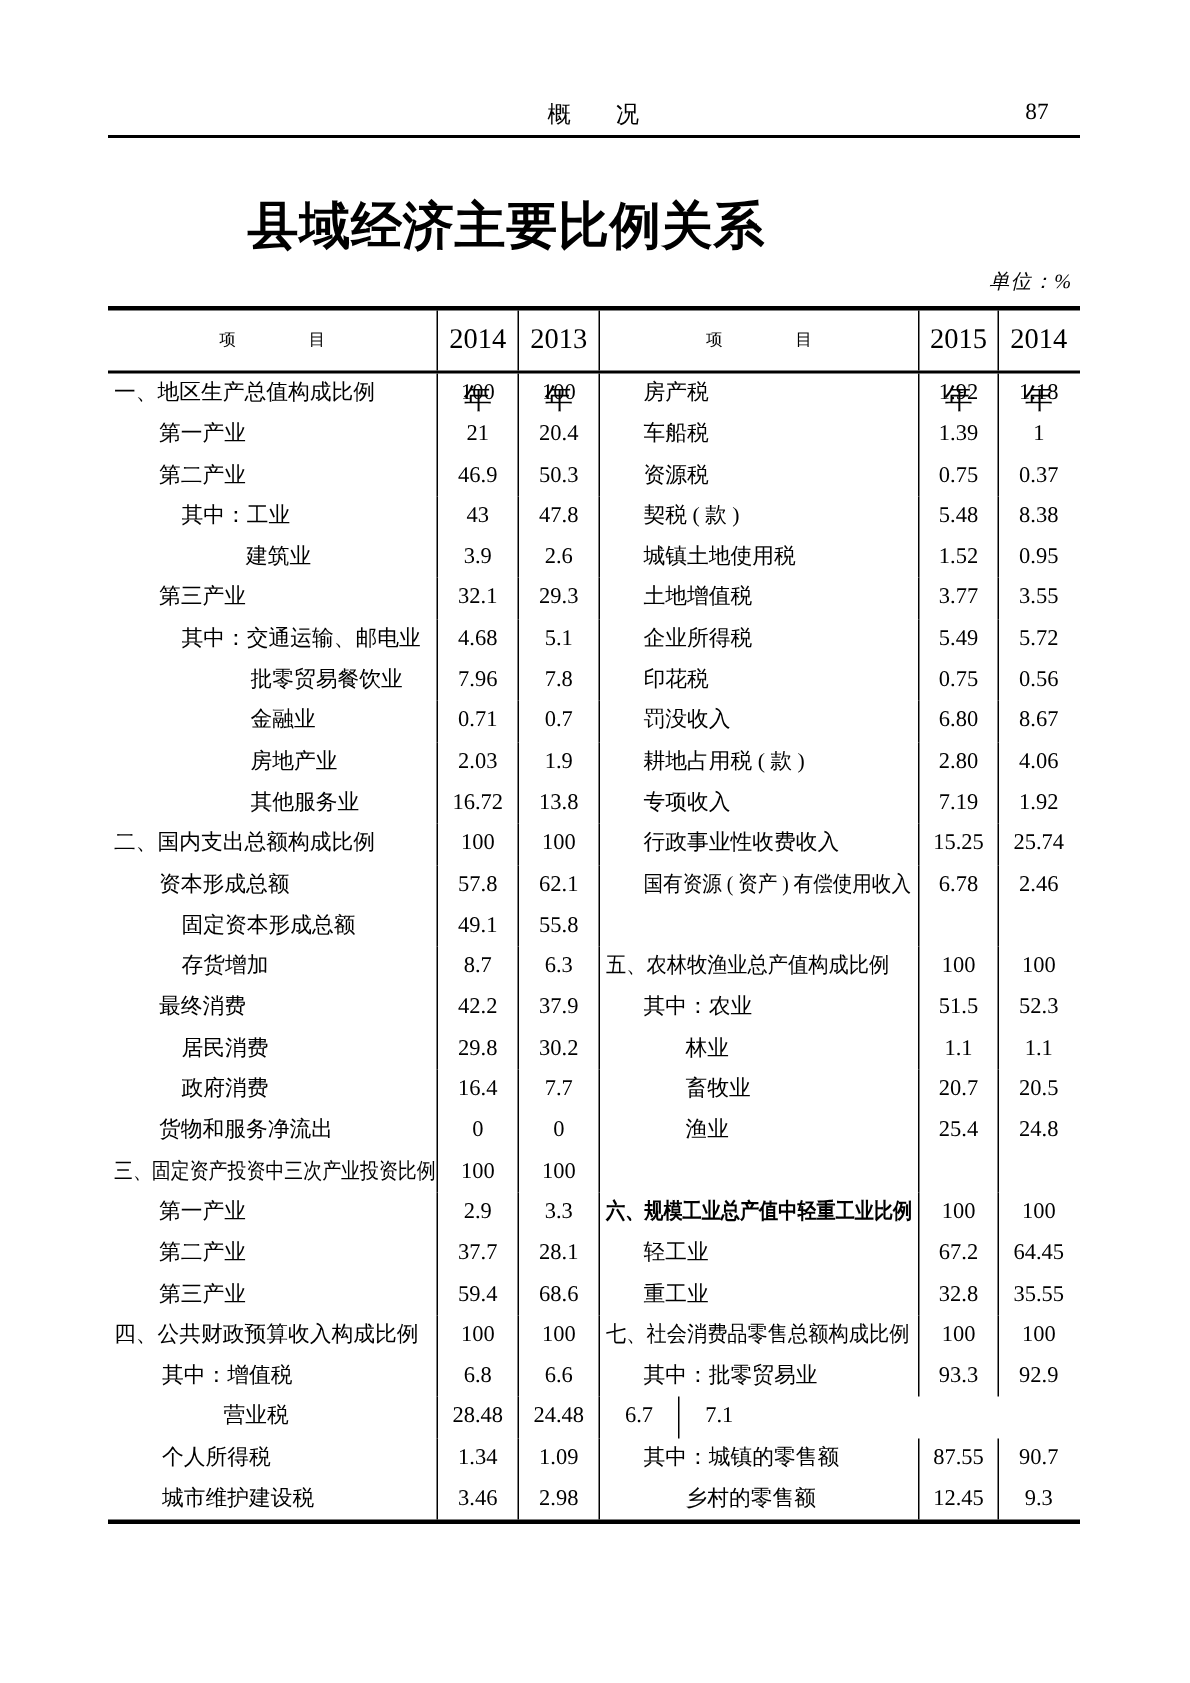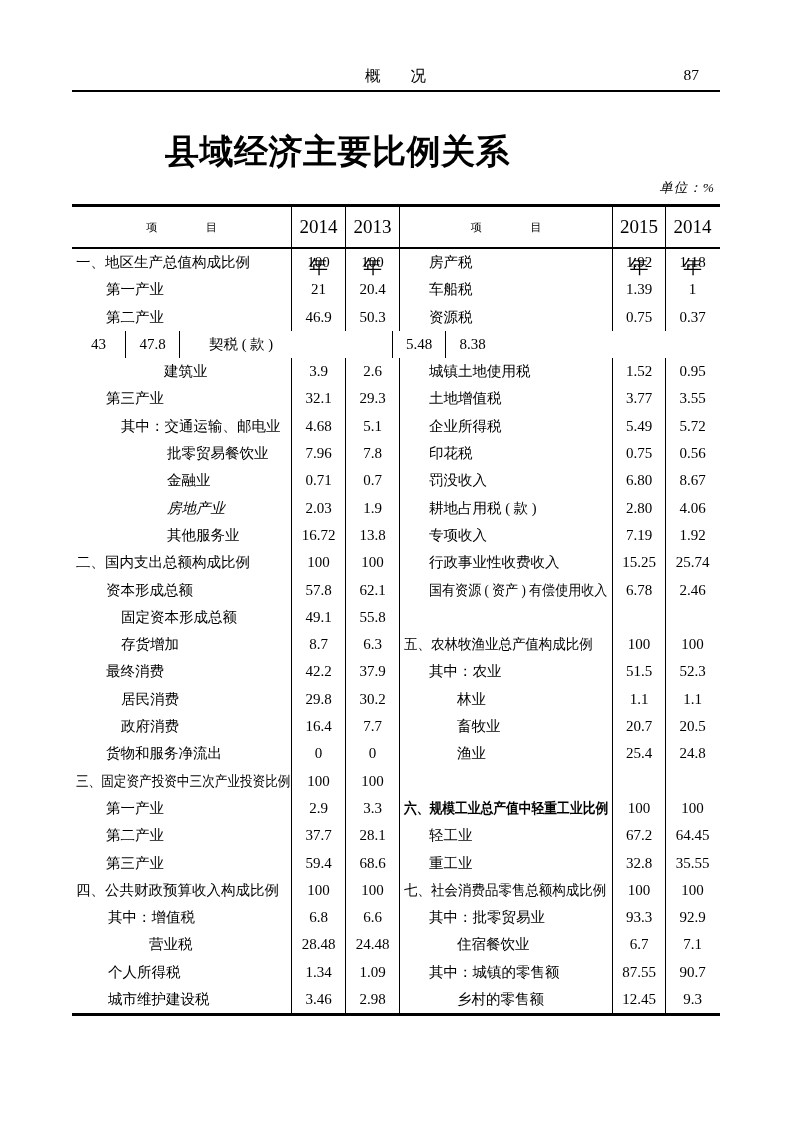--- a/index.html
+++ b/index.html
@@ -102,20 +102,21 @@
   <div class="row">
     <div class="cell c-item-l item b-r" style="padding-left: 34px;"><span class="lbl">第二产业</span></div>
     <div class="cell c-v1-l val b-r">46.9</div>
     <div class="cell c-v2-l val b-r">50.3</div>
     <div class="cell c-item-r item b-r" style="padding-left: 29px;"><span class="lbl">资源税</span></div>
     <div class="cell c-v1-r val b-r">0.75</div>
     <div class="cell c-v2-r val">0.37</div>
   </div>
 
   <div class="row">
+    <div class="cell c-item-l item b-r" style="padding-left: 49px;"><span class="lbl">其中：工业</span></div>
     <div class="cell c-v1-l val b-r">43</div>
     <div class="cell c-v2-l val b-r">47.8</div>
     <div class="cell c-item-r item b-r" style="padding-left: 29px;"><span class="lbl">契税 ( 款 )</span></div>
     <div class="cell c-v1-r val b-r">5.48</div>
     <div class="cell c-v2-r val">8.38</div>
   </div>
 
   <div class="row">
     <div class="cell c-item-l item b-r" style="padding-left: 92px;"><span class="lbl">建筑业</span></div>
     <div class="cell c-v1-l val b-r">3.9</div>
@@ -155,21 +156,21 @@
   <div class="row">
     <div class="cell c-item-l item b-r" style="padding-left: 95px;"><span class="lbl">金融业</span></div>
     <div class="cell c-v1-l val b-r">0.71</div>
     <div class="cell c-v2-l val b-r">0.7</div>
     <div class="cell c-item-r item b-r" style="padding-left: 29px;"><span class="lbl">罚没收入</span></div>
     <div class="cell c-v1-r val b-r">6.80</div>
     <div class="cell c-v2-r val">8.67</div>
   </div>
 
   <div class="row">
-    <div class="cell c-item-l item b-r" style="padding-left: 95px; font-style: italic;"><span class="lbl">房地产业</span></div>
+    <div class="cell c-item-l item b-r" style="padding-left: 95px;"><span class="lbl">房地产业</span></div>
     <div class="cell c-v1-l val b-r">2.03</div>
     <div class="cell c-v2-l val b-r">1.9</div>
     <div class="cell c-item-r item b-r" style="padding-left: 29px;"><span class="lbl">耕地占用税 ( 款 )</span></div>
     <div class="cell c-v1-r val b-r">2.80</div>
     <div class="cell c-v2-r val">4.06</div>
   </div>
 
   <div class="row">
     <div class="cell c-item-l item b-r" style="padding-left: 95px;"><span class="lbl">其他服务业</span></div>
     <div class="cell c-v1-l val b-r">16.72</div>
@@ -302,21 +303,20 @@
     <div class="cell c-v2-l val b-r">6.6</div>
     <div class="cell c-item-r item b-r" style="padding-left: 29px;"><span class="lbl">其中：批零贸易业</span></div>
     <div class="cell c-v1-r val b-r">93.3</div>
     <div class="cell c-v2-r val">92.9</div>
   </div>
 
   <div class="row">
     <div class="cell c-item-l item b-r" style="padding-left: 77px;"><span class="lbl">营业税</span></div>
     <div class="cell c-v1-l val b-r">28.48</div>
     <div class="cell c-v2-l val b-r">24.48</div>
-    <div class="cell c-item-r item b-r" style="padding-left: 57px;"><span class="lbl">住宿餐饮业</span></div>
     <div class="cell c-v1-r val b-r">6.7</div>
     <div class="cell c-v2-r val">7.1</div>
   </div>
 
   <div class="row">
     <div class="cell c-item-l item b-r" style="padding-left: 36px;"><span class="lbl">个人所得税</span></div>
     <div class="cell c-v1-l val b-r">1.34</div>
     <div class="cell c-v2-l val b-r">1.09</div>
     <div class="cell c-item-r item b-r" style="padding-left: 29px;"><span class="lbl">其中：城镇的零售额</span></div>
     <div class="cell c-v1-r val b-r">87.55</div>

